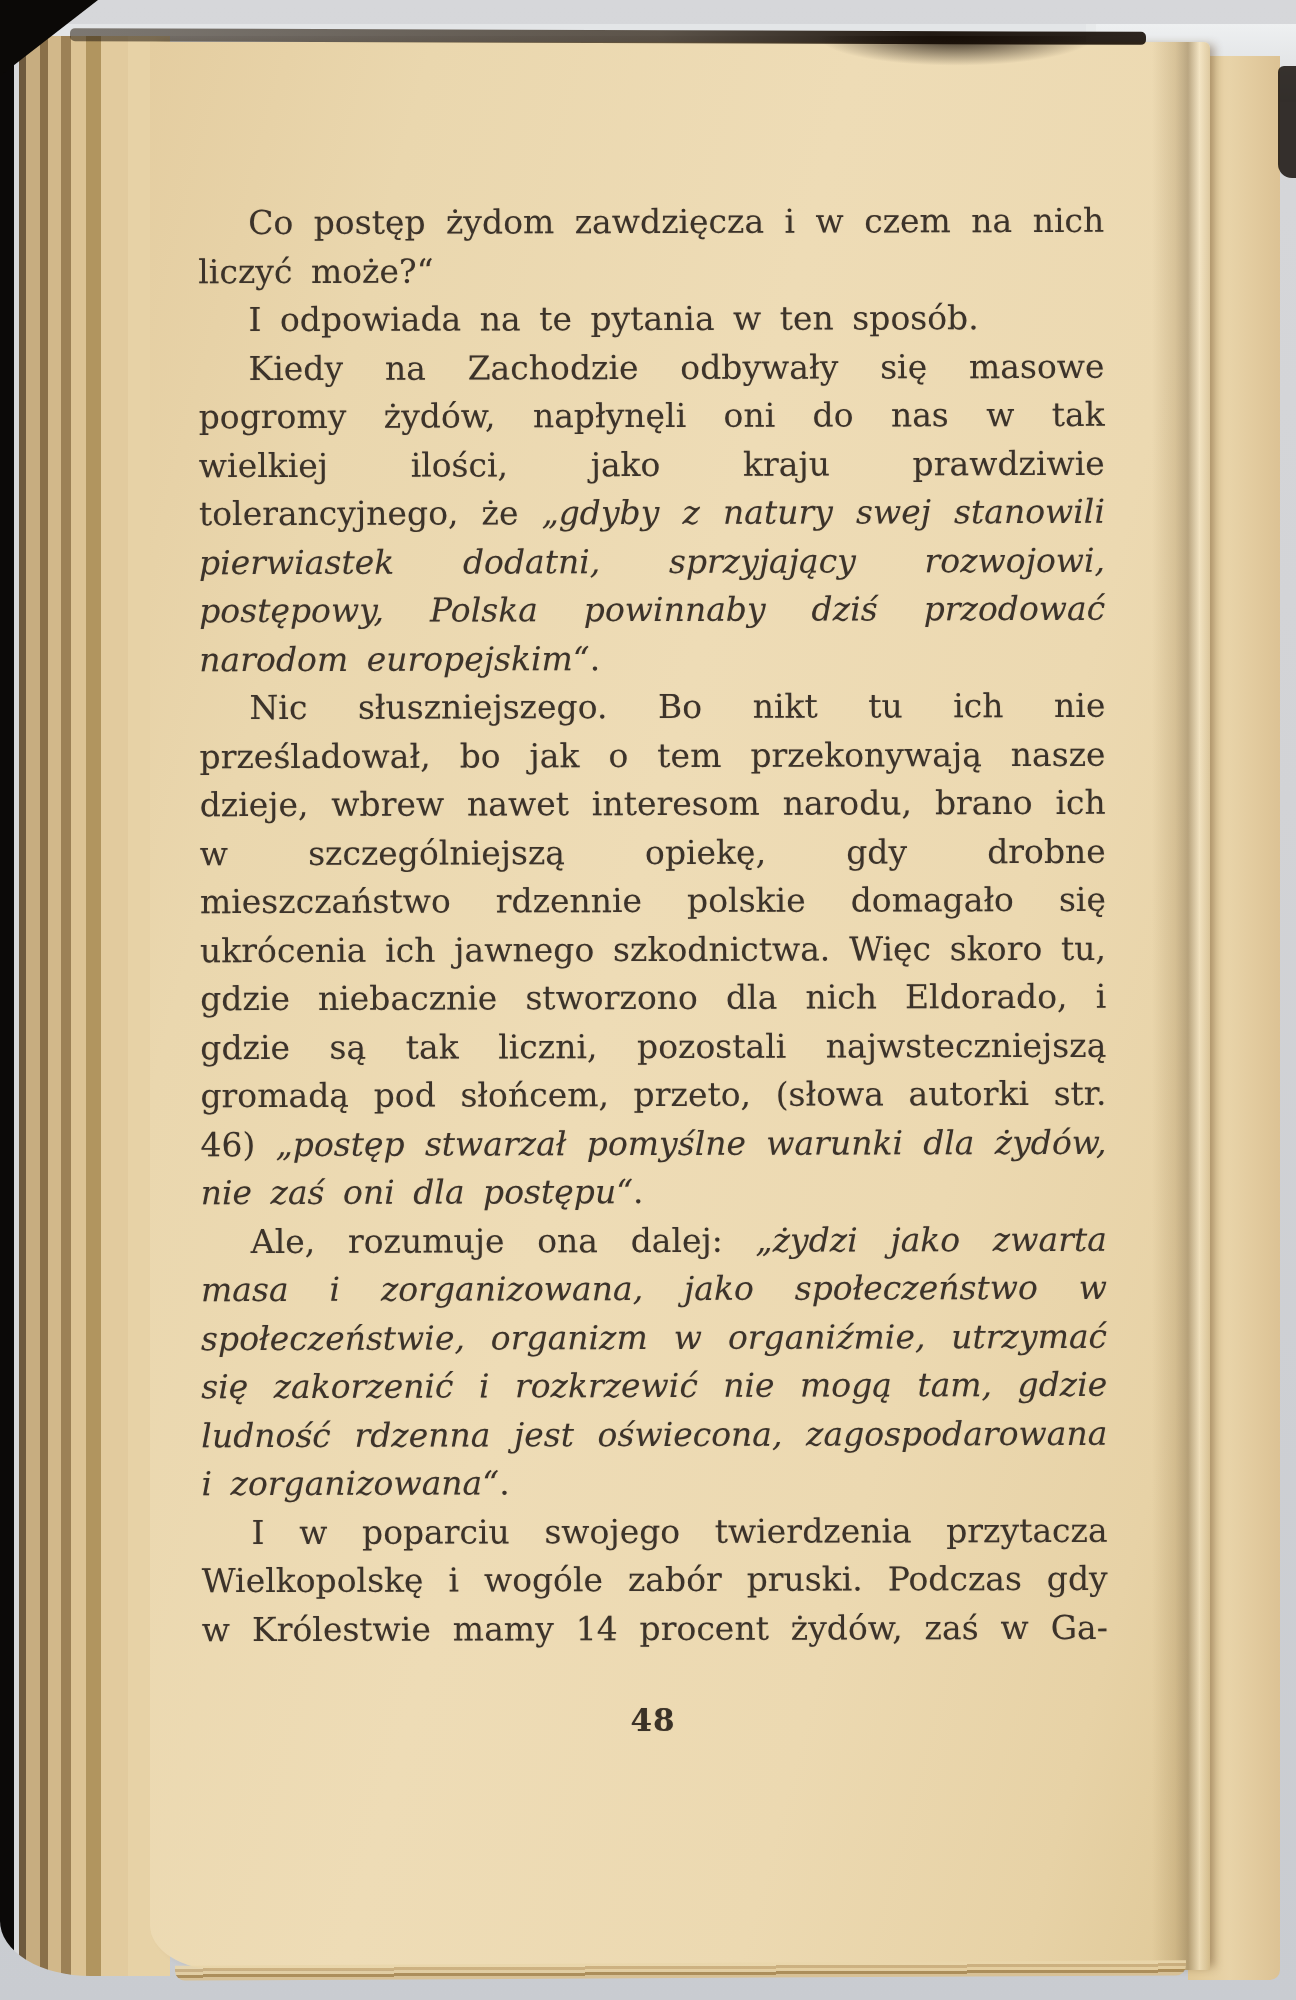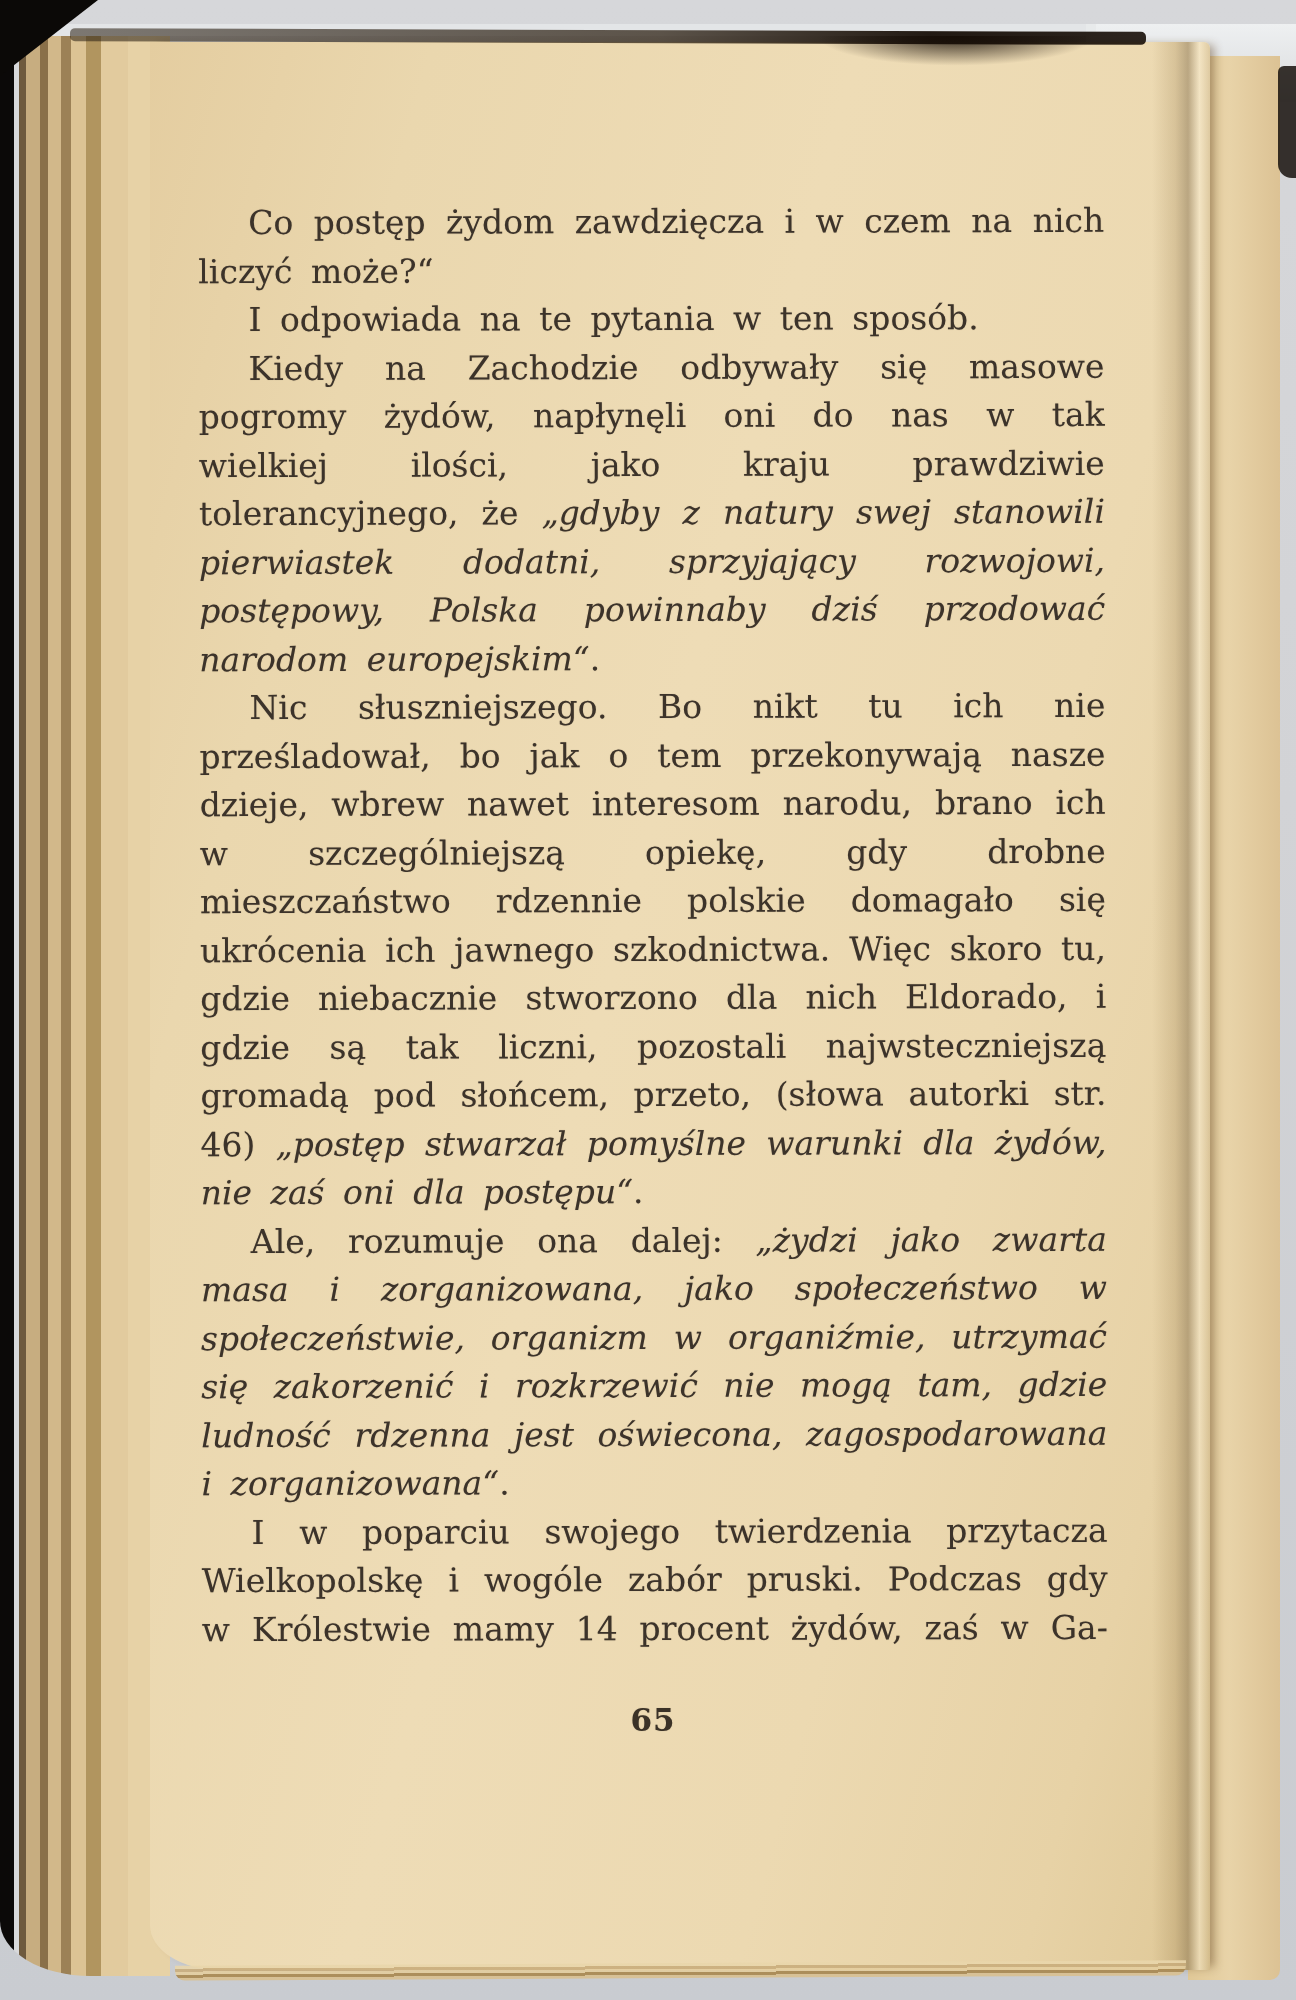--- a/index.html
+++ b/index.html
@@ -141,14 +141,14 @@
 
   <div class="text-block">
       <p><span>Co postęp żydom zawdzięcza i w czem na nich liczyć może?“</span></p>
       <p><span>I odpowiada na te pytania w ten sposób.</span></p>
       <p><span>Kiedy na Zachodzie odbywały się masowe pogromy żydów, napłynęli oni do nas w tak wielkiej ilości, jako kraju prawdziwie tolerancyjnego, że </span><span class="it">„gdyby z natury swej stanowili pierwiastek dodatni, sprzyjający rozwojowi, postępowy, Polska powinnaby dziś przodować narodom europejskim“</span><span>.</span></p>
       <p><span>Nic słuszniejszego. Bo nikt tu ich nie prześladował, bo jak o tem przekonywają nasze dzieje, wbrew nawet interesom narodu, brano ich w szczególniejszą opiekę, gdy drobne mieszczaństwo rdzennie polskie domagało się ukrócenia ich jawnego szkodnictwa. Więc skoro tu, gdzie niebacznie stworzono dla nich Eldorado, i gdzie są tak liczni, pozostali najwsteczniejszą gromadą pod słońcem, przeto, (słowa autorki str. 46) </span><span class="it">„postęp stwarzał pomyślne warunki dla żydów, nie zaś oni dla postępu“</span><span>.</span></p>
       <p><span>Ale, rozumuje ona dalej: </span><span class="it">„żydzi jako zwarta masa i zorganizowana, jako społeczeństwo w społeczeństwie, organizm w organiźmie, utrzymać się zakorzenić i rozkrzewić nie mogą tam, gdzie ludność rdzenna jest oświecona, zagospodarowana i zorganizowana“</span><span>.</span></p>
       <p class="justify-last"><span>I w poparciu swojego twierdzenia przytacza Wielkopolskę i wogóle zabór pruski. Podczas gdy w Królestwie mamy 14 procent żydów, zaś w Ga-</span></p>
     </div>
 
-  <div class="page-number">65</div>
+  <div class="page-number">48</div>
 </div>
 
 </body></html>

